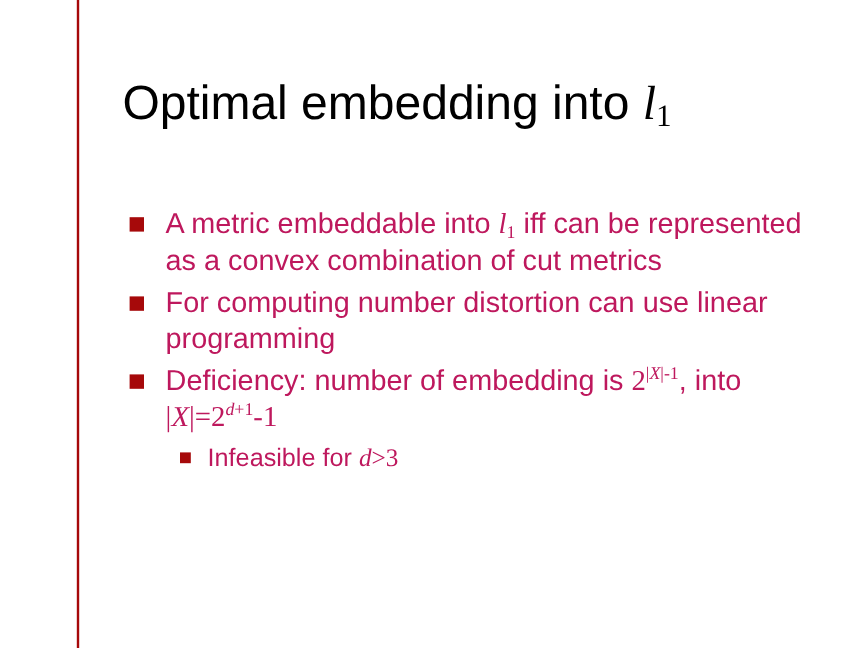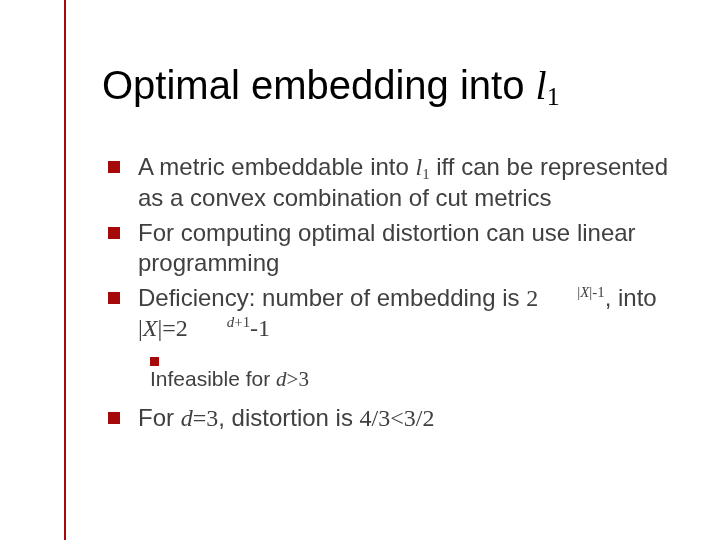--- a/index.html
+++ b/index.html
@@ -31,24 +31,24 @@
     top: 62px;
     font-size: 40px;
     color: #000;
     letter-spacing: 0px;
   }
   .title .ital { font-style: italic; font-family: "Times New Roman", Times, serif; }
   .title .sub { font-size: 26px; vertical-align: -6px; font-family: "Times New Roman", Times, serif; }
   .body {
     position: absolute;
     left: 108px;
-    top: 152px;
+    top: 172px;
     width: 560px;
     font-size: 24px;
-    color: #404040;
+    color: #be185d;
     line-height: 1.22;
   }
   .row {
     display: flex;
     flex-direction: row;
     align-items: flex-start;
     margin-bottom: 6px;
   }
   .bullet {
     width: 12px;
@@ -63,30 +63,30 @@
     height: 9px;
     flex: 0 0 9px;
     margin-top: 8px;
     margin-right: 14px;
   }
   .row .text {
     flex: 1;
   }
   .sub-row {
     display: flex;
-    flex-direction: column;
+    flex-direction: row;
     align-items: flex-start;
     margin-left: 42px;
     margin-top: 4px;
     margin-bottom: 10px;
     font-size: 21px;
   }
   .tnr { font-family: "Times New Roman", Times, serif; }
   .ital { font-style: italic; }
-  .sup { font-size: 0.62em; vertical-align: super; margin-left: 39px; }
+  .sup { font-size: 0.62em; vertical-align: super; }
   .subsc { font-size: 0.62em; vertical-align: -4px; }
 </style>
 </head>
 <body>
 
 <div class="slide">
   <div class="accent-line"></div>
 
   <div class="title">
     <span>Optimal embedding into </span><span class="ital">l</span><span class="sub">1</span>
@@ -96,38 +96,32 @@
 
     <div class="row">
       <div class="bullet"></div>
       <div class="text">
         <span>A metric embeddable into </span><span class="ital tnr">l</span><span class="tnr subsc">1</span><span> iff can be represented as a convex combination of cut metrics</span>
       </div>
     </div>
 
     <div class="row">
       <div class="bullet"></div>
-      <div class="text">For computing optimal distortion can use linear programming</div>
+      <div class="text">For computing number distortion can use linear programming</div>
     </div>
 
     <div class="row">
       <div class="bullet"></div>
       <div class="text">
         <span>Deficiency: number of embedding is </span><span class="tnr">2</span><span class="tnr sup"><span>|</span><span class="ital">X</span><span>|-1</span></span><span>, into </span><span class="tnr">|</span><span class="tnr ital">X</span><span class="tnr">|=2</span><span class="tnr sup"><span class="ital">d</span><span>+1</span></span><span class="tnr">-1</span>
       </div>
     </div>
 
     <div class="sub-row">
       <div class="bullet small"></div>
       <div class="text">
         <span>Infeasible for </span><span class="tnr ital">d</span><span class="tnr">&gt;3</span>
       </div>
     </div>
 
-    <div class="row">
-      <div class="bullet"></div>
-      <div class="text">
-        <span>For </span><span class="tnr ital">d</span><span class="tnr">=3</span><span>, distortion is </span><span class="tnr">4/3&lt;3/2</span>
-      </div>
-    </div>
 
   </div>
 </div>
 
 </body></html>

